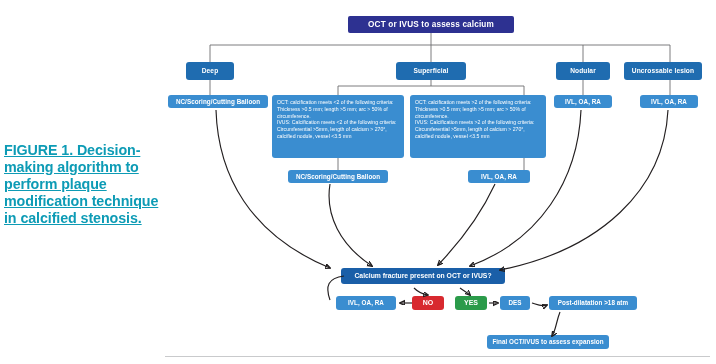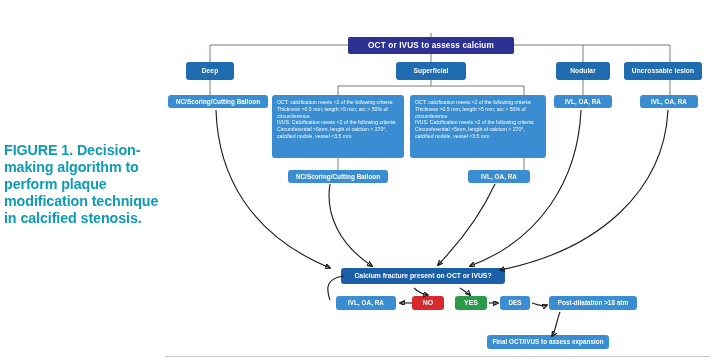--- a/index.html
+++ b/index.html
@@ -14,37 +14,38 @@
   #stage{position:absolute;left:0;top:0;width:716px;height:364px;}
 
   
   #caption{
     position:absolute;left:4px;top:142px;width:160px;
     color:#0d9bb5;
     font-weight:bold;
     font-size:14.3px;
     line-height:17px;
     letter-spacing:-0.1px;
+    text-decoration:underline;
   }
 
   
   .node{
     position:absolute;
     box-sizing:border-box;
     display:flex;
     align-items:center;
     justify-content:center;
     text-align:center;
     color:#ffffff;
     border-radius:3px;
     line-height:1.12;
     padding:1px 3px;
     z-index:4;
   }
-  .node.top{background:#2d3191;border-radius:2px;font-size:8.2px;font-weight:bold;letter-spacing:.15px;margin-top:21px;}
+  .node.top{background:#2d3191;border-radius:2px;font-size:8.2px;font-weight:bold;letter-spacing:.15px;}
   .node.mid{background:#1f6cb0;font-size:6.6px;font-weight:bold;letter-spacing:.1px;}
   .node.light{background:#3a8dd0;font-size:6.3px;font-weight:bold;letter-spacing:.05px;}
   .node.crit{
     background:#3a8dd0;
     display:block;
     text-align:left;
     font-weight:normal;
     font-size:5.15px;
     line-height:1.32;
     padding:4px 5px 3px 5px;

